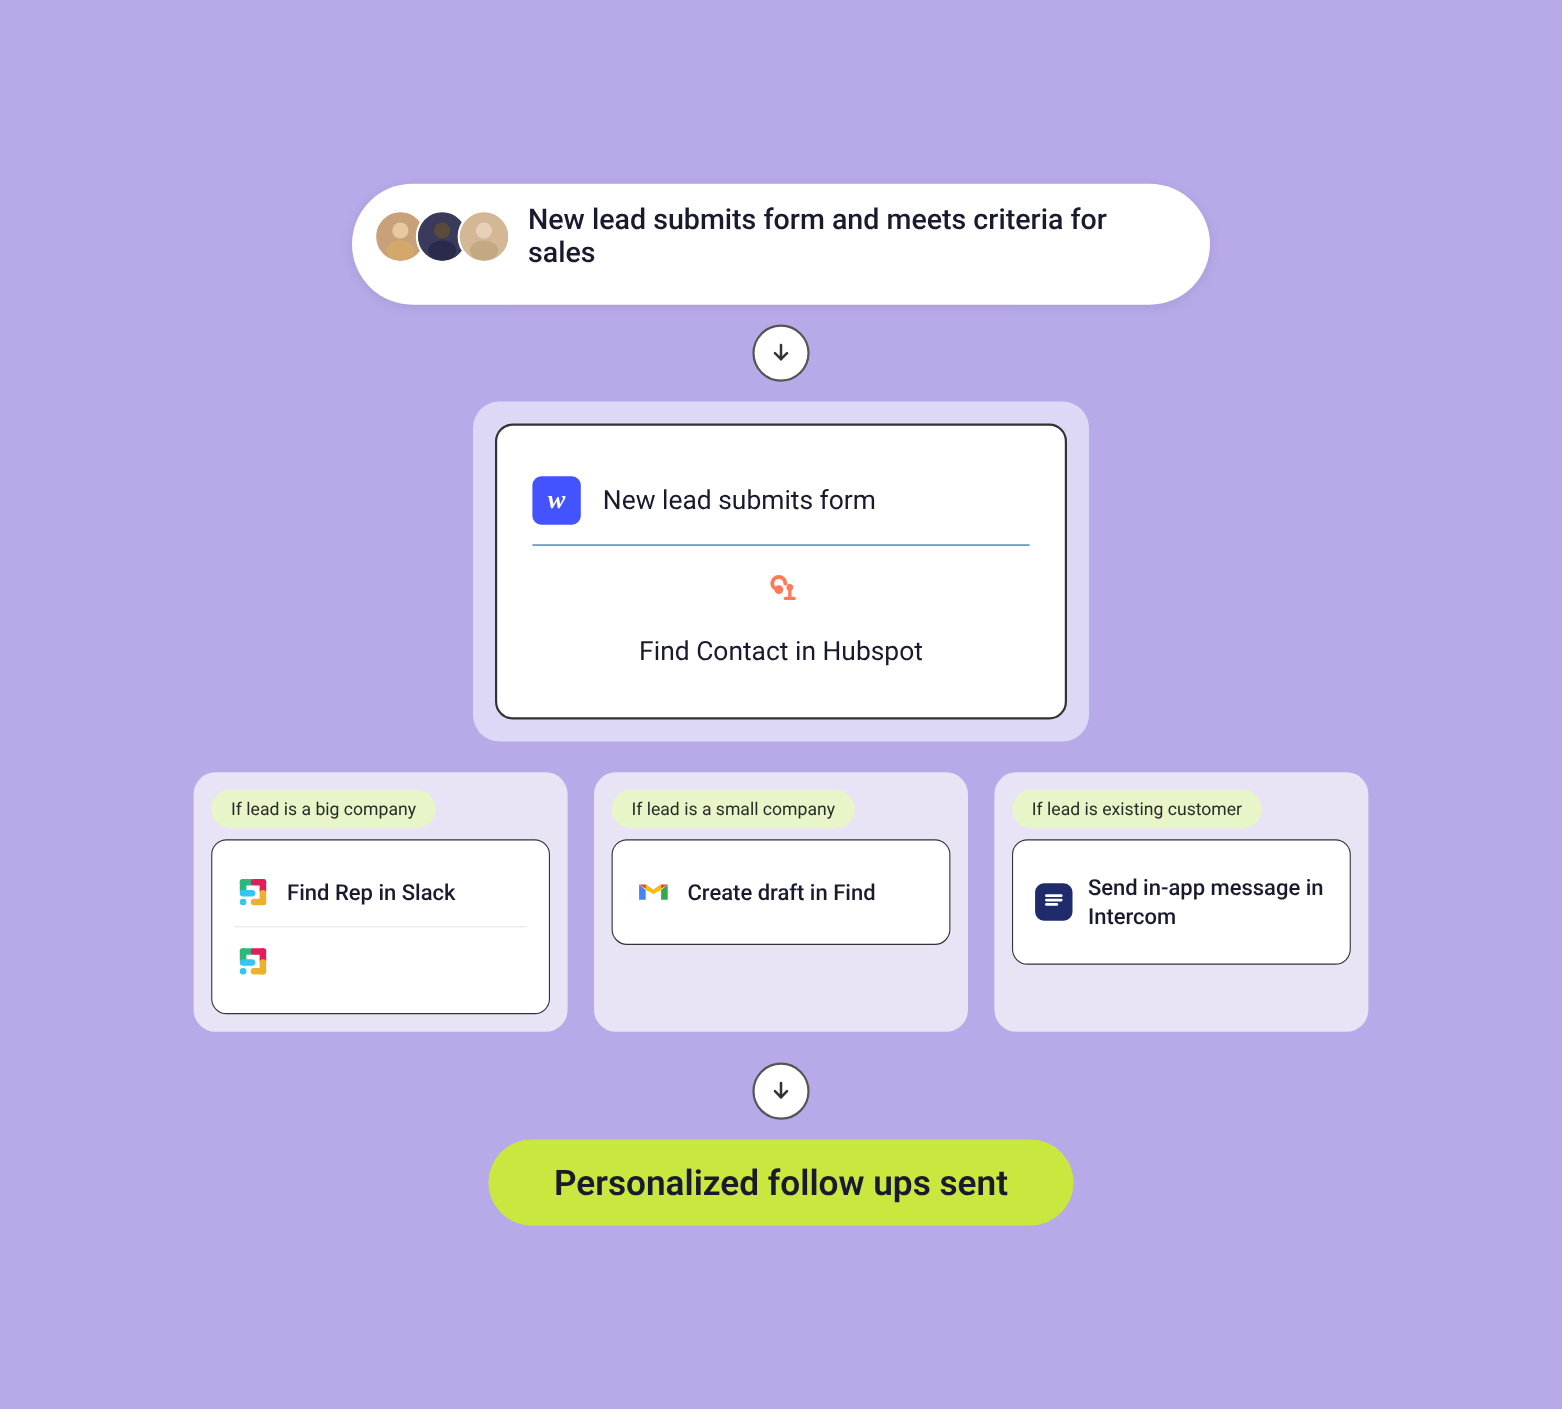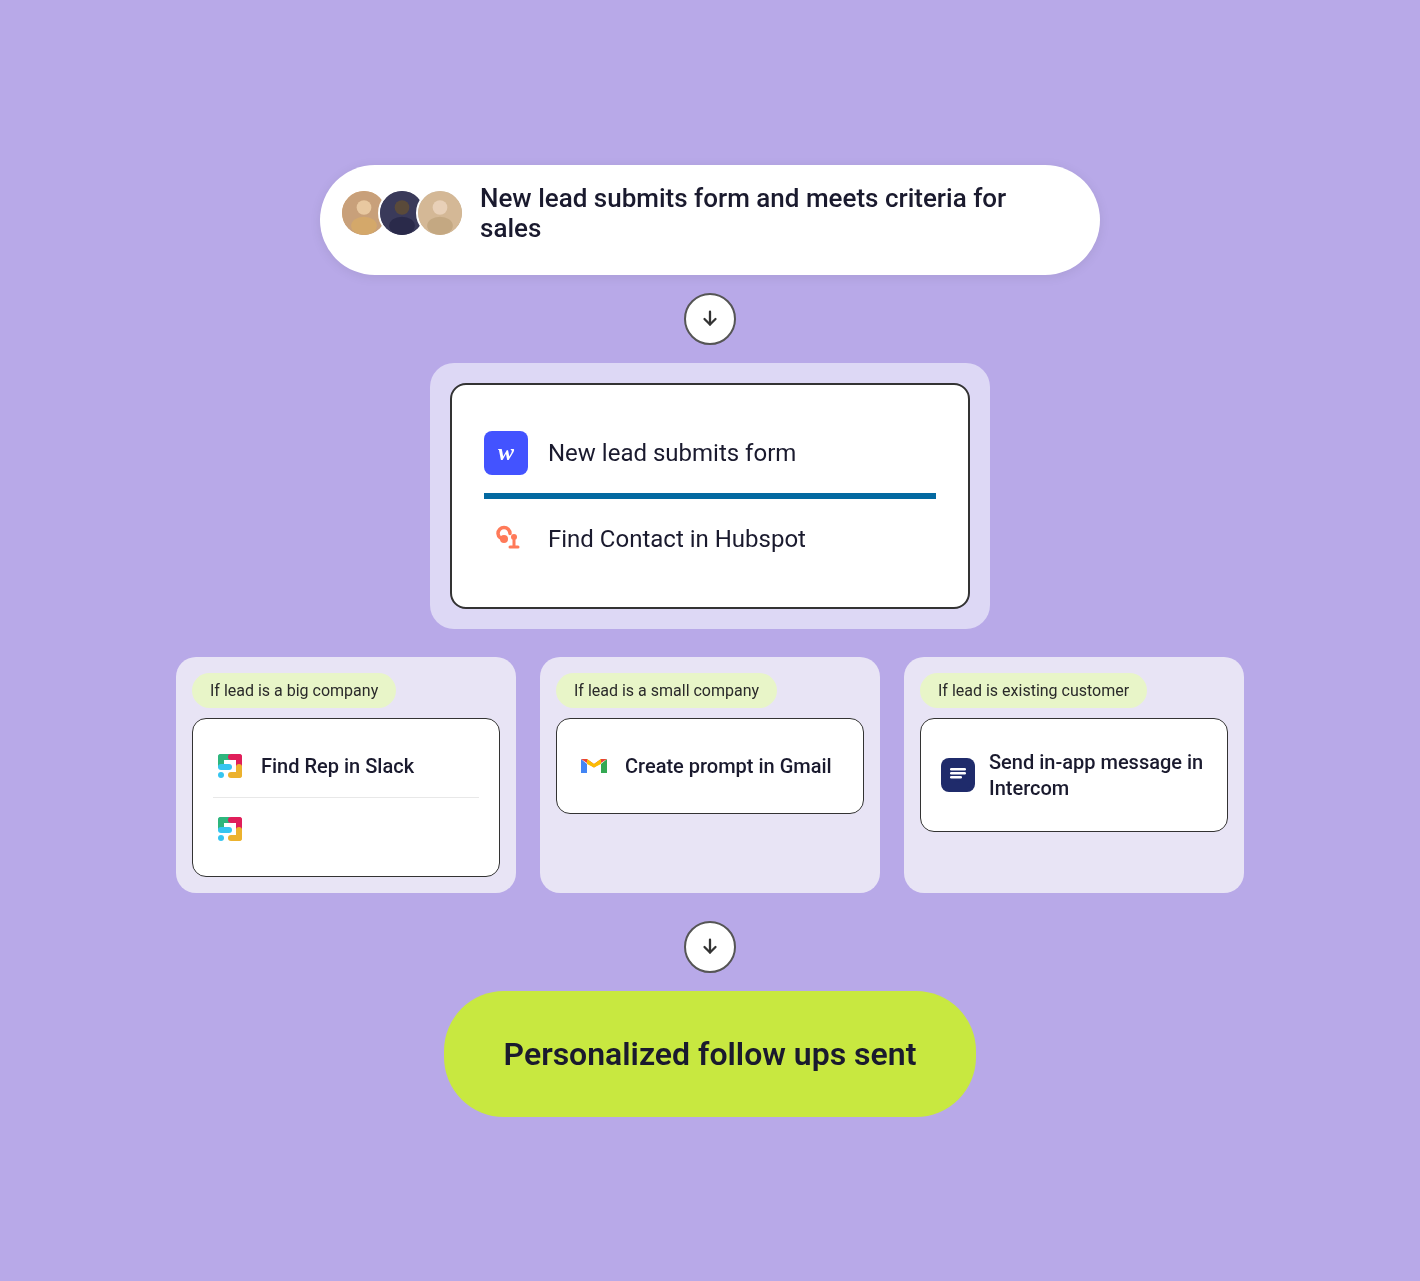--- a/index.html
+++ b/index.html
@@ -110,21 +110,22 @@
     }
 
     .workflow-step {
       display: flex;
       align-items: center;
       gap: 20px;
       padding: 18px 0;
     }
 
     .workflow-step + .workflow-step {
-      border-top: 6px solid #0369a1;
+      border-top: 1px solid #0369a1;
+      flex-direction: column;
     }
 
     .step-icon {
       width: 44px;
       height: 44px;
       border-radius: 8px;
       display: flex;
       align-items: center;
       justify-content: center;
       flex-shrink: 0;
@@ -210,21 +211,21 @@
       display: flex;
       align-items: center;
       justify-content: center;
       flex-shrink: 0;
     }
 
     
     .bottom-node {
       background: #c8e840;
       border-radius: 60px;
-      padding: 44px 60px;
+      padding: 20px 60px;
       font-size: 32px;
       font-weight: 600;
       color: #1a1a2e;
       margin-top: 0;
     }
 
     
     .openai-icon {
       background: #1a1a1a;
       border-radius: 50%;
@@ -365,21 +366,21 @@
               <rect width="34" height="34" rx="6" fill="white"></rect>
 
               <path d="M4 10 L4 24 L10 24 L10 16 L17 21 L24 16 L24 24 L30 24 L30 10 L17 18 Z" fill="none" stroke="#ea4335" stroke-width="0"></path>
               <path d="M4 10 L4 24 L10 24 L10 15" fill="#4285f4"></path>
               <path d="M24 15 L24 24 L30 24 L30 10" fill="#34a853"></path>
               <path d="M4 10 L17 18.5 L30 10 L24 10 L17 15 L10 10 Z" fill="#ea4335"></path>
               <path d="M10 10 L10 15 L17 18.5 L24 15 L24 10 L17 15 Z" fill="#fbbc04"></path>
               <rect x="4" y="10" width="0" height="0" fill="#ea4335"></rect>
             </svg>
           </div>
-          <span class="branch-step-text">Create prompt in Gmail</span>
+          <span class="branch-step-text">Create draft in Find</span>
         </div>
       </div>
     </div>
 
     <div class="branch">
       <div class="branch-label">If lead is existing customer</div>
       <div class="branch-inner">
         <div class="branch-step">
           <div class="branch-step-icon intercom-icon" style="background: #1f2b6b; border-radius: 8px; padding: 4px;">
             <svg viewBox="0 0 26 26" width="26" height="26">

